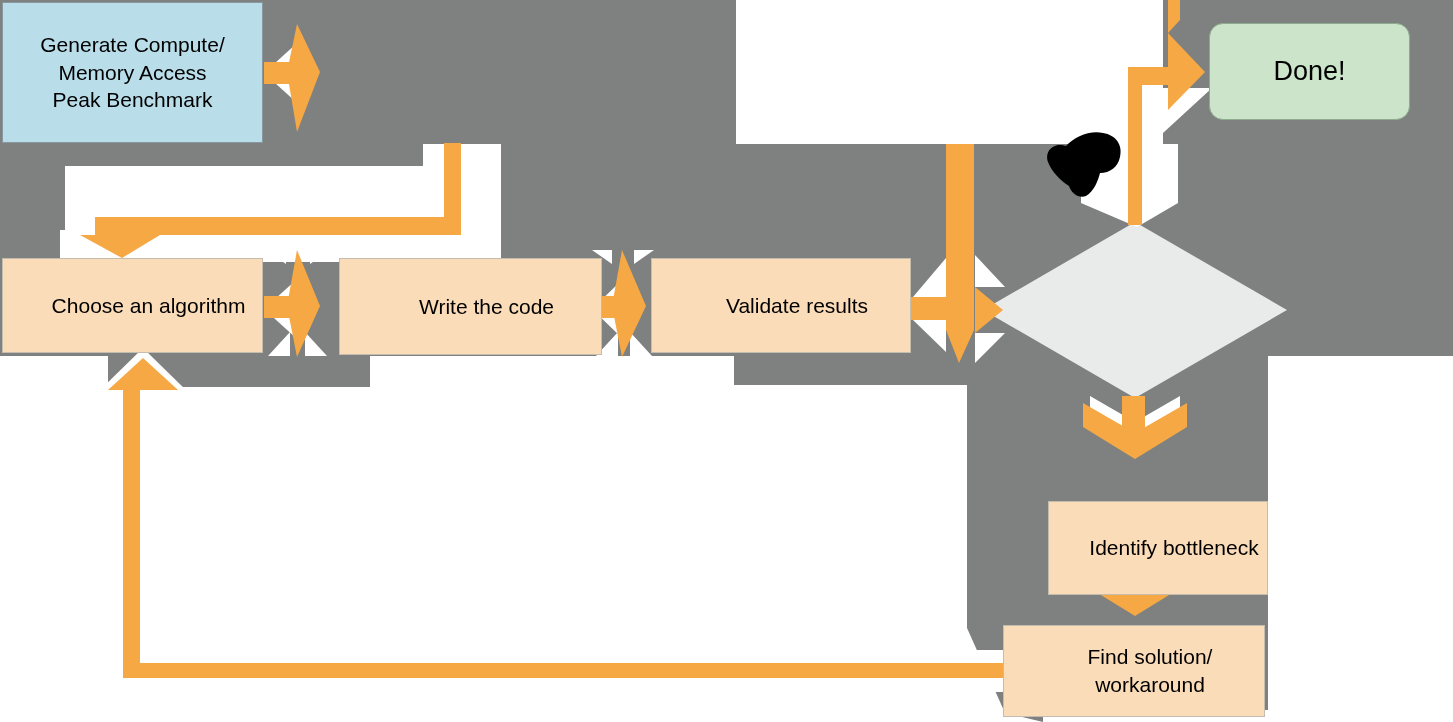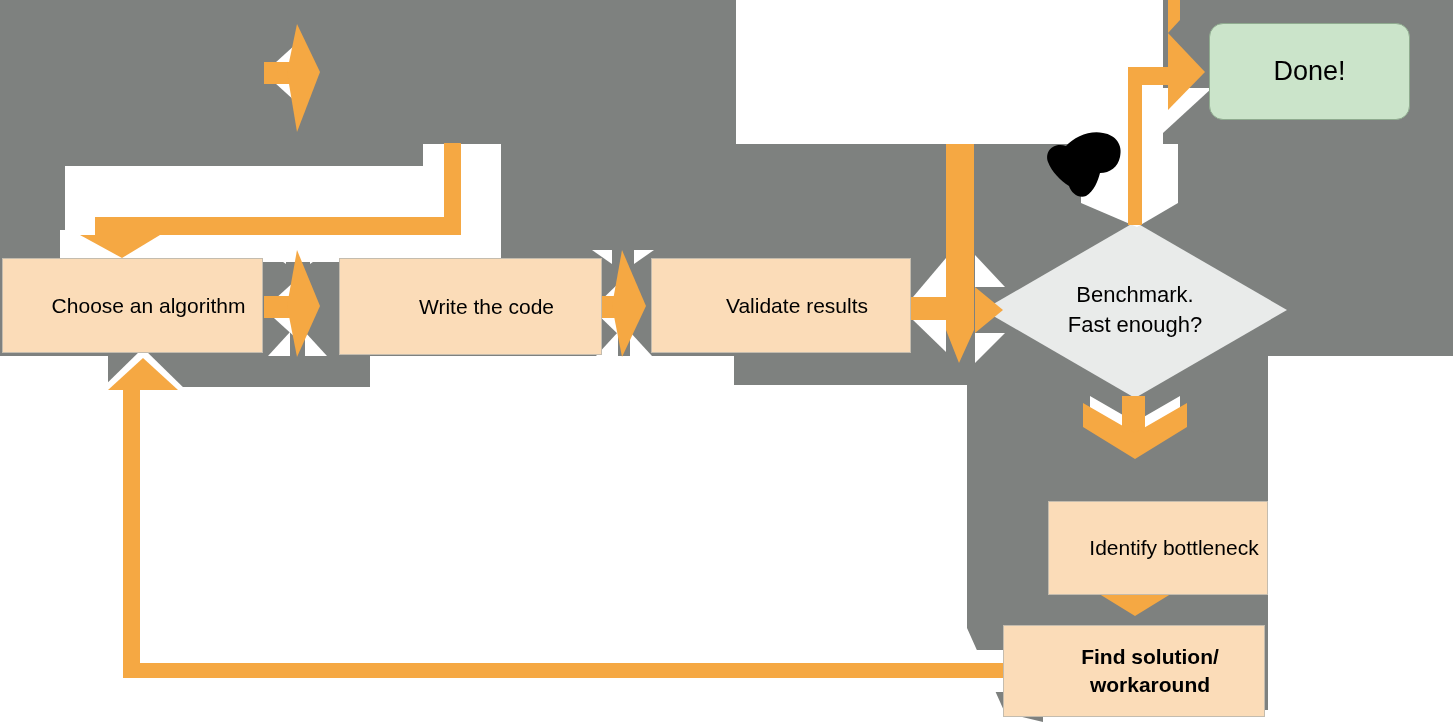--- a/index.html
+++ b/index.html
@@ -114,30 +114,31 @@
       <rect x="95" y="217" width="366" height="18"></rect>
       <polygon points="80,235 160,235 122,258"></polygon>
     </g>
 
     <path d="M1048,162 C1044,150 1055,142 1066,146 C1074,137 1090,130 1103,133
              C1116,135 1123,145 1120,157 C1118,167 1110,173 1100,173
              C1098,181 1094,191 1086,196 C1079,199 1071,193 1069,186
              C1060,180 1052,172 1048,162 Z" fill="var(--ink)"></path>
   </svg>
 
+  <div class="node node-blue" style="left:2px;top:2px;width:261px;height:141px;">Generate Compute/
+Memory Access
+Peak Benchmark</div>
 
 
   <div class="node node-peach" style="left:2px;top:258px;width:261px;height:95px;">Choose an algorithm</div>
 
   <div class="node node-peach" style="left:339px;top:258px;width:263px;height:97px;text-align:right;">Write the code</div>
 
   <div class="node node-peach" style="left:651px;top:258px;width:260px;height:95px;">Validate results</div>
 
-  <div class="node-diamond-label" style="left:1015px;top:270px;width:240px;height:80px;">Benchmark.
-Fast enough?</div>
 
   <div class="node node-green" style="left:1209px;top:23px;width:201px;height:97px;">Done!</div>
 
   <div class="node node-peach" style="left:1048px;top:463px;width:220px;height:94px;margin-top:38px;">Identify bottleneck</div>
 
-  <div class="node node-peach" style="left:1003px;top:625px;width:262px;height:92px;font-weight:bold;">Find solution/
+  <div class="node node-peach" style="left:1003px;top:625px;width:262px;height:92px;">Find solution/
 workaround</div>
 </div>
 
 </body></html>

